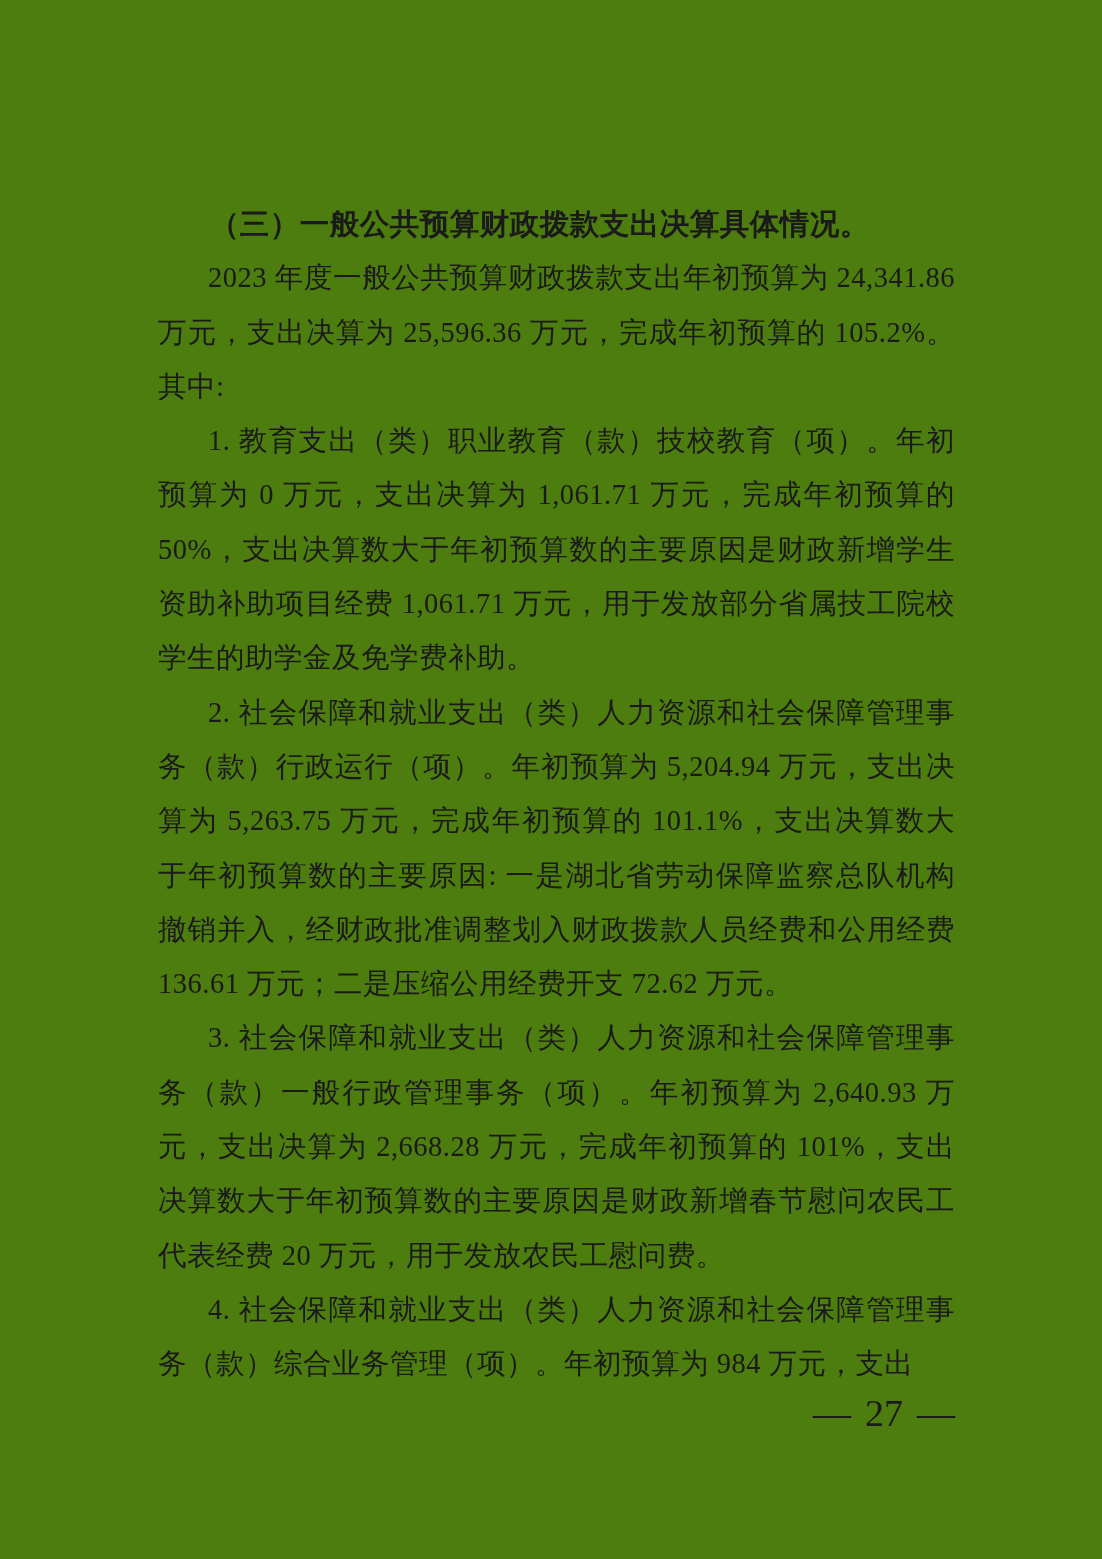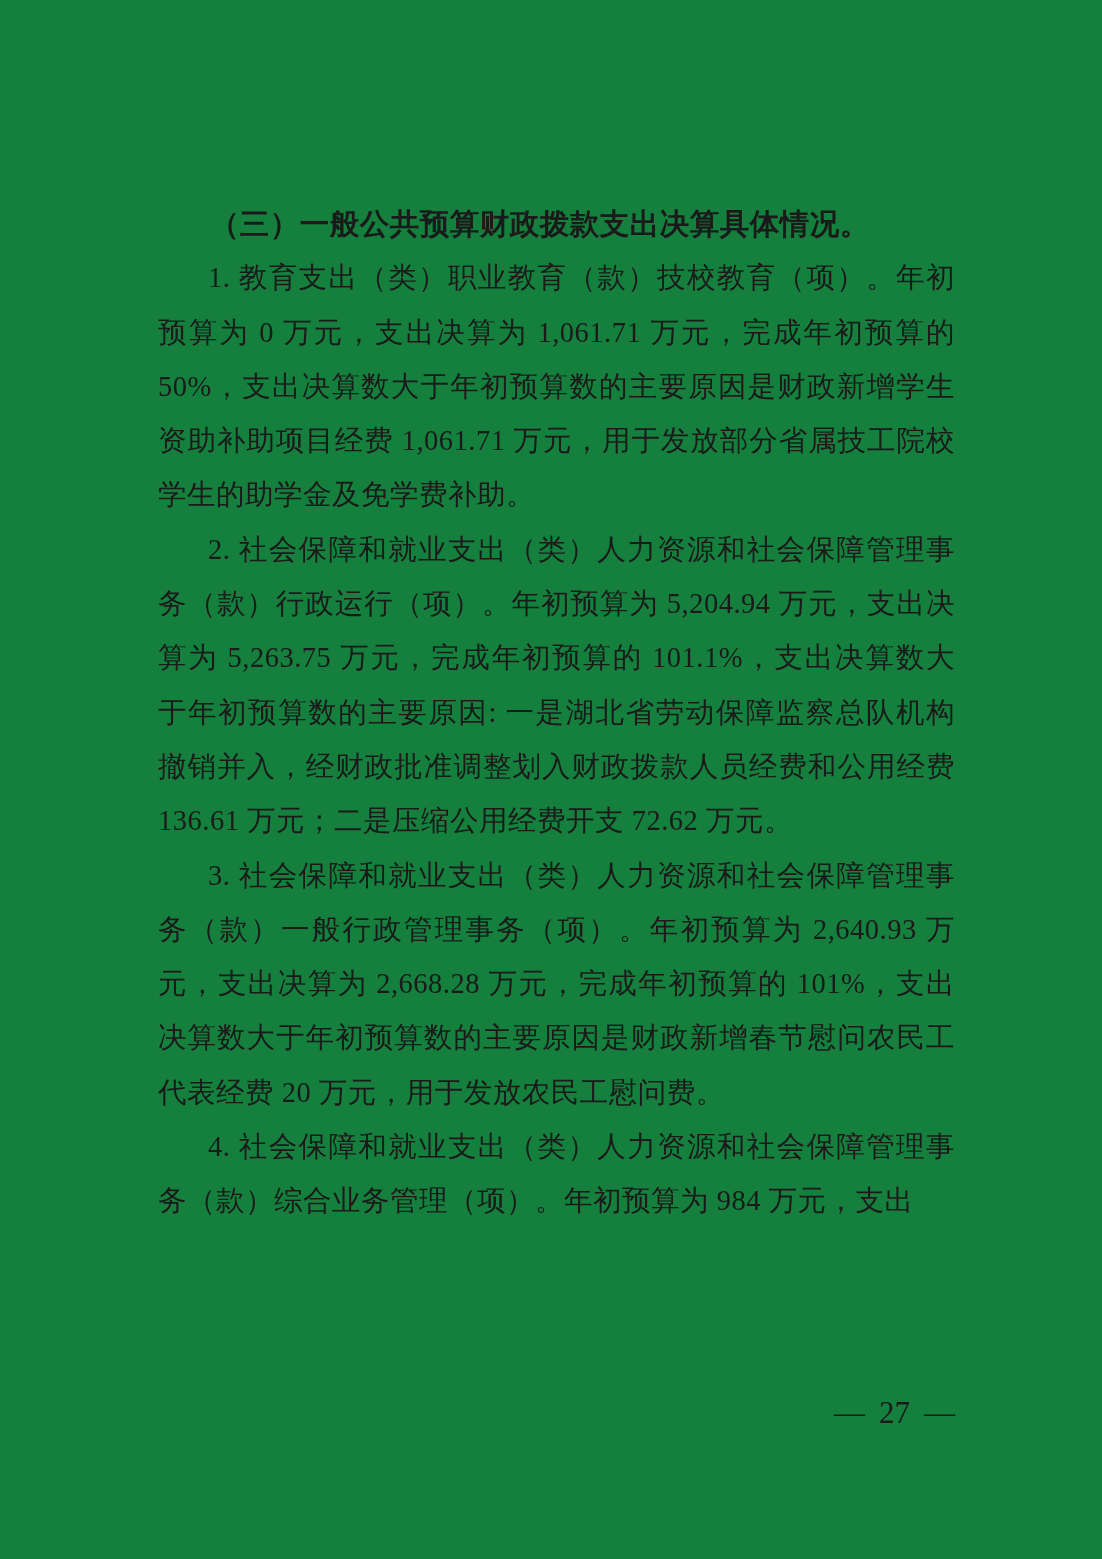--- a/index.html
+++ b/index.html
@@ -4,21 +4,21 @@
 <style>
   html, body {
     margin: 0;
     padding: 0;
     background: #ffffff;
   }
   .page {
     position: relative;
     width: 1102px;
     height: 1559px;
-    background: #15803d;
+    background: #4d7c0f;
     overflow: hidden;
     font-family: "Liberation Serif", "DejaVu Serif", serif;
     color: #1a1a1a;
   }
   .body-text {
     position: absolute;
     left: 158px;
     top: 197px;
     width: 797px;
     font-size: 28.5px;
@@ -33,36 +33,37 @@
     text-indent: 1.75em;
   }
   .section-heading {
     font-weight: 600;
     font-size: 29.5px;
   }
   .page-footer {
     position: absolute;
     top: 1396px;
     right: 147px;
-    font-size: 31px;
+    font-size: 38px;
     line-height: 34px;
     color: #1a1a1a;
     white-space: nowrap;
   }
   .page-footer .page-num {
     margin: 0 14px;
   }
 </style>
 </head>
 <body>
 
 <div class="page">
 
   <div class="body-text">
     <p class="section-heading">（三）一般公共预算财政拨款支出决算具体情况。</p>
+    <p>2023 年度一般公共预算财政拨款支出年初预算为 24,341.86 万元，支出决算为 25,596.36 万元，完成年初预算的 105.2%。其中:</p>
     <p>1. 教育支出（类）职业教育（款）技校教育（项）。年初预算为 0 万元，支出决算为 1,061.71 万元，完成年初预算的 50%，支出决算数大于年初预算数的主要原因是财政新增学生资助补助项目经费 1,061.71 万元，用于发放部分省属技工院校学生的助学金及免学费补助。</p>
     <p>2. 社会保障和就业支出（类）人力资源和社会保障管理事务（款）行政运行（项）。年初预算为 5,204.94 万元，支出决算为 5,263.75 万元，完成年初预算的 101.1%，支出决算数大于年初预算数的主要原因: 一是湖北省劳动保障监察总队机构撤销并入，经财政批准调整划入财政拨款人员经费和公用经费 136.61 万元；二是压缩公用经费开支 72.62 万元。</p>
     <p>3. 社会保障和就业支出（类）人力资源和社会保障管理事务（款）一般行政管理事务（项）。年初预算为 2,640.93 万元，支出决算为 2,668.28 万元，完成年初预算的 101%，支出决算数大于年初预算数的主要原因是财政新增春节慰问农民工代表经费 20 万元，用于发放农民工慰问费。</p>
     <p>4. 社会保障和就业支出（类）人力资源和社会保障管理事务（款）综合业务管理（项）。年初预算为 984 万元，支出</p>
   </div>
 
   <div class="page-footer">
     <span>—</span><span class="page-num">27</span><span>—</span>
   </div>
 

